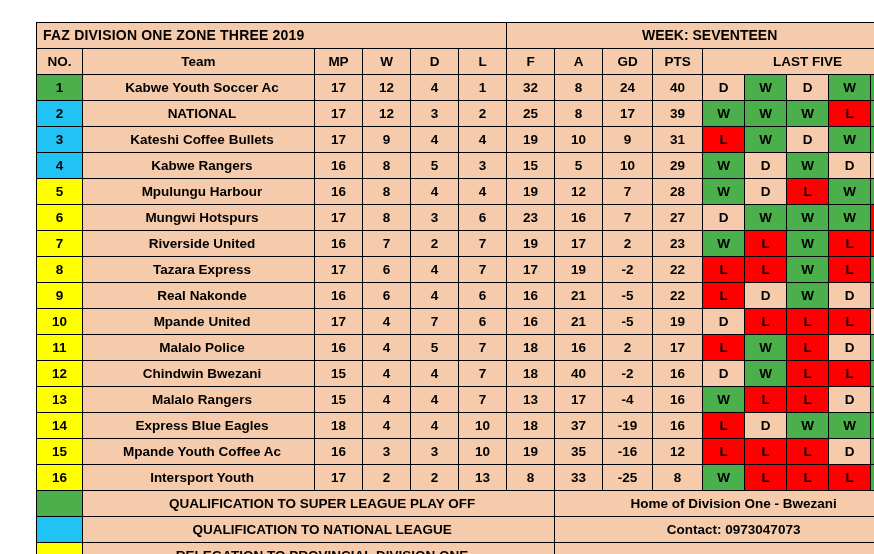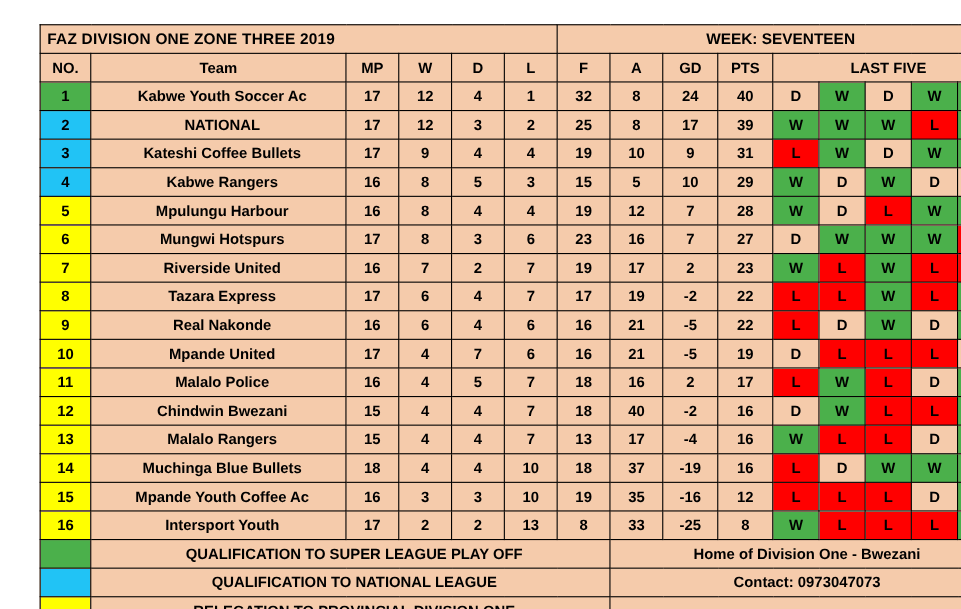--- a/index.html
+++ b/index.html
@@ -337,21 +337,21 @@
           <td>-4</td>
           <td>16</td>
           <td class="green">W</td>
           <td class="red">L</td>
           <td class="red">L</td>
           <td class="peach">D</td>
           <td class="green">W</td>
         </tr>
         <tr>
           <td class="no yellow">14</td>
-          <td class="team">Muchinga Blue Bullets</td>
+          <td class="team">Express Blue Eagles</td>
           <td>18</td>
           <td>4</td>
           <td>4</td>
           <td>10</td>
           <td>18</td>
           <td>37</td>
           <td>-19</td>
           <td>16</td>
           <td class="red">L</td>
           <td class="peach">D</td>

